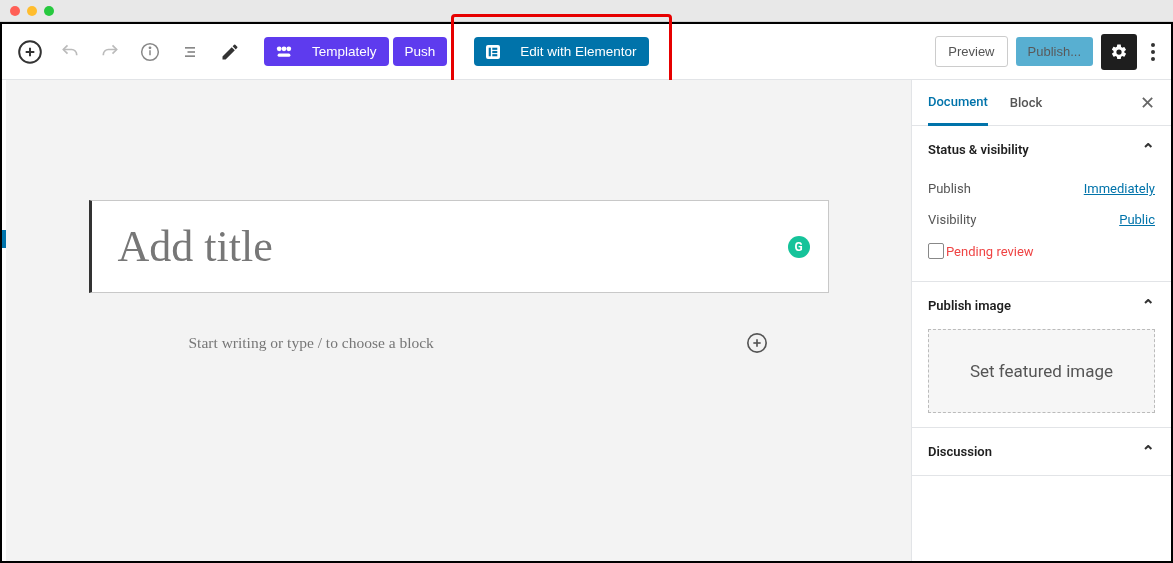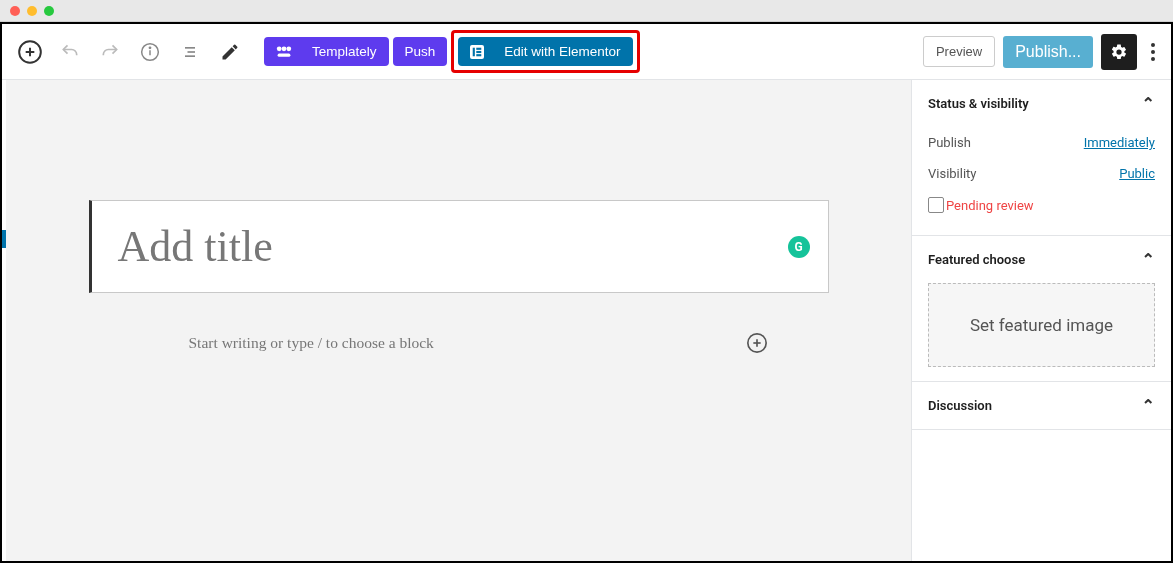--- a/index.html
+++ b/index.html
@@ -71,39 +71,39 @@
       font-size: 13.5px;
       font-weight: 500;
       cursor: pointer;
       border: none;
       color: #fff;
     }
     .btn-purple { background: #5e3bee; }
     .btn-blue-elementor { background: #0073aa; }
     .highlight-red {
       border: 3px solid #e60000;
-      padding: 4px;
+      padding: 20px;
       border-radius: 4px;
     }
 
     .btn-preview {
       background: #fff;
       border: 1px solid #ccc;
       color: #555;
       padding: 7px 12px;
       border-radius: 3px;
       font-size: 13px;
       cursor: pointer;
     }
     .btn-publish {
       background: #0085ba;
-      color: #ffffff;
+      color: #000000;
       padding: 7px 12px;
       border-radius: 3px;
-      font-size: 16px;
+      font-size: 13px;
       border: none;
       opacity: 0.65;
       cursor: pointer;
     }
     .btn-gear {
       background: #1e1e1e;
       color: #fff;
       width: 36px;
       height: 36px;
       display: flex;
@@ -425,20 +425,25 @@
                 <line x1="12" y1="8" x2="12" y2="16"></line>
                 <line x1="8" y1="12" x2="16" y2="12"></line>
               </svg>
           </div>
         </div>
       </div>
       <div style="height:400px"></div>
     </div>
 
     <div class="sidebar">
+      <div class="sidebar-tabs">
+        <div class="sidebar-tab active">Document</div>
+        <div class="sidebar-tab">Block</div>
+        <div class="sidebar-close">✕</div>
+      </div>
 
       <div class="panel-section">
         <div class="panel-header">
           <span>Status &amp; visibility</span>
           <span class="chevron">⌃</span>
         </div>
         <div class="panel-body">
           <div class="panel-row">
             <span class="label">Publish</span>
             <span class="panel-link">Immediately</span>
@@ -449,21 +454,21 @@
           </div>
           <div class="checkbox-row">
             <div class="checkbox"></div>
             <span>Pending review</span>
           </div>
         </div>
       </div>
 
       <div class="panel-section">
         <div class="panel-header">
-          <span>Featured choose</span>
+          <span>Publish image</span>
           <span class="chevron">⌃</span>
         </div>
         <div class="featured-box">
           <span>Set featured image</span>
         </div>
       </div>
 
       <div class="panel-section">
         <div class="panel-header">
           <span>Discussion</span>

